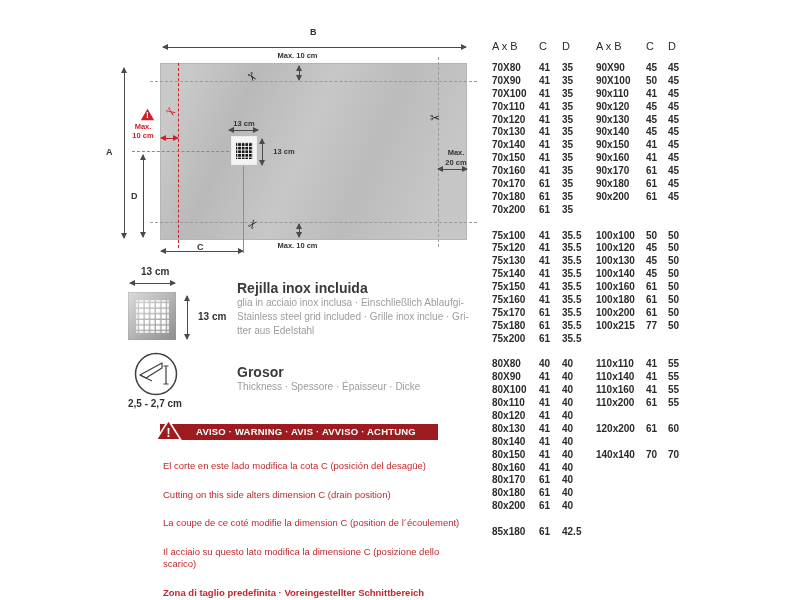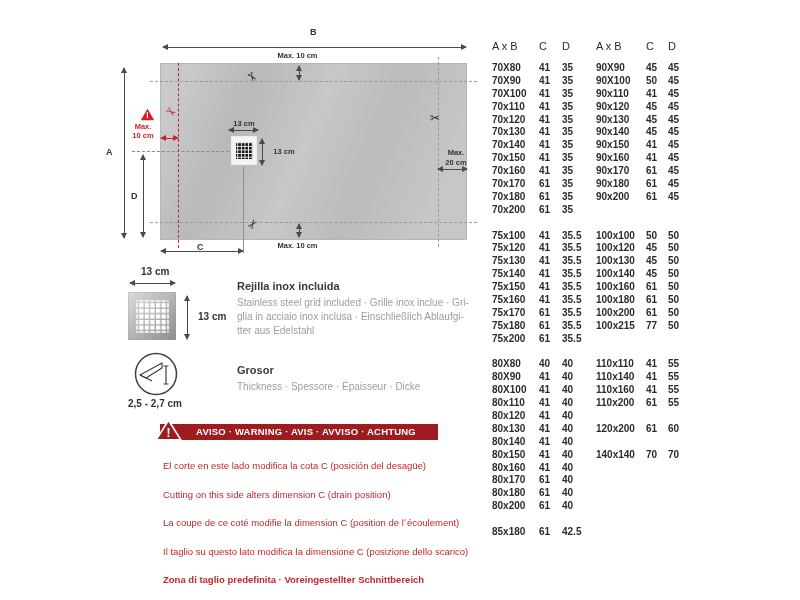--- a/index.html
+++ b/index.html
@@ -30,21 +30,21 @@
   .redline-v{position:absolute;width:0;border-left:1px dashed var(--accent_red);}
   .centerline-h{position:absolute;height:0;border-top:1px dashed #8a8a8a;}
   .drainline-v{position:absolute;width:0;border-left:1px solid #8f8f8f;}
   .scissors{position:absolute;font-size:12px;color:#1d1d1d;line-height:12px;}
   .scissors.red{color:var(--accent_red);}
   .redmax{position:absolute;color:var(--accent_red);font-weight:bold;font-size:7.5px;line-height:9px;text-align:center;}
   .red{color:var(--accent_red);}
 
   
   .bold13{position:absolute;font-weight:bold;font-size:10px;color:#333;}
-  .info-title{position:absolute;font-weight:bold;font-size:11px;color:#3a3a3a;}
+  .info-title{position:absolute;font-weight:bold;font-size:14px;color:#3a3a3a;}
   .info-body{position:absolute;font-size:10px;line-height:14px;color:#9d9d9d;}
 
   
   .warn-bar{position:absolute;left:160px;top:424px;width:278px;height:16px;
         background:var(--warning_bar);color:#fff;font-weight:bold;font-size:9.5px;
         line-height:16px;text-align:center;letter-spacing:.2px;padding-left:14px;box-sizing:border-box;}
   .warn-body{position:absolute;left:163px;top:444px;width:310px;}
   .wline{font-size:9.5px;line-height:12.6px;color:var(--warning_text);margin-top:16px;}
   .wline.bold{font-weight:bold;}
 
@@ -140,22 +140,22 @@
         </pattern>
       </defs>
       <rect width="48" height="48" fill="url(#plate)" stroke="#9a9a9a" stroke-width="0.6"></rect>
       <rect x="8.2" y="8.2" width="32.6" height="32.6" fill="url(#cells)"></rect>
     </svg>
     <div class="varrow" style="left:187px;top:296px;height:43px;"></div>
     <div class="bold13" style="left:198px;top:311px;position:absolute;">13 cm</div>
 
     <div class="info-title" style="left:237px;top:280px;">Rejilla inox incluida</div>
     <div class="info-body" style="left:237px;top:296px;width:240px;">
+      <div>glia in acciaio inox inclusa · Einschließlich Ablaufgi-</div>
       <div>Stainless steel grid included · Grille inox inclue · Gri-</div>
-      <div>glia in acciaio inox inclusa · Einschließlich Ablaufgi-</div>
       <div>tter aus Edelstahl</div>
     </div>
   </div>
 
   <div>
     <svg class="abs" style="left:133px;top:351px;" width="46" height="46" viewBox="0 0 46 46">
       <circle cx="23" cy="23" r="20.5" fill="none" stroke="#3f3f3f" stroke-width="1.5"></circle>
       <path d="M7 24 L29 12 L29 17 L13 27 Z" fill="none" stroke="#3f3f3f" stroke-width="1.2" stroke-linejoin="round"></path>
       <path d="M7 24 L19 30" fill="none" stroke="#3f3f3f" stroke-width="1.2"></path>
       <path d="M33 15 V33 M30.5 15 H35.5 M30.5 33 H35.5" fill="none" stroke="#3f3f3f" stroke-width="1.2"></path>
@@ -168,21 +168,21 @@
   <div>
     <div class="warn-bar">AVISO · WARNING · AVIS · AVVISO · ACHTUNG</div>
     <svg class="abs" style="left:155px;top:419px;" width="27" height="22" viewBox="0 0 27 22">
       <path d="M13.5 1.2 L25.8 20.8 H1.2 Z" fill="#9e1b20" stroke="#fff" stroke-width="1.6"></path>
       <text x="13.5" y="17.5" text-anchor="middle" font-size="12" font-weight="bold" fill="#fff">!</text>
     </svg>
     <div class="warn-body">
         <div class="wline">El corte en este lado modifica la cota C (posición del desagüe)</div>
         <div class="wline">Cutting on this side alters dimension C (drain position)</div>
         <div class="wline">La coupe de ce coté modifie la dimension C (position de l´écoulement)</div>
-        <div class="wline">Il taglio su questo lato modifica la dimensione C (posizione dello scarico)</div>
+        <div class="wline">Il acciaio su questo lato modifica la dimensione C (posizione dello scarico)</div>
         <div class="wline bold">Zona di taglio predefinita · Voreingestellter Schnittbereich</div>
       </div>
   </div>
 
   <div>
     <div class="thead c1" style="left:492px;">
       <span class="tc tc0">A x B</span>
       <span class="tc tc1">C</span>
       <span class="tc tc2">D</span>
     </div>

